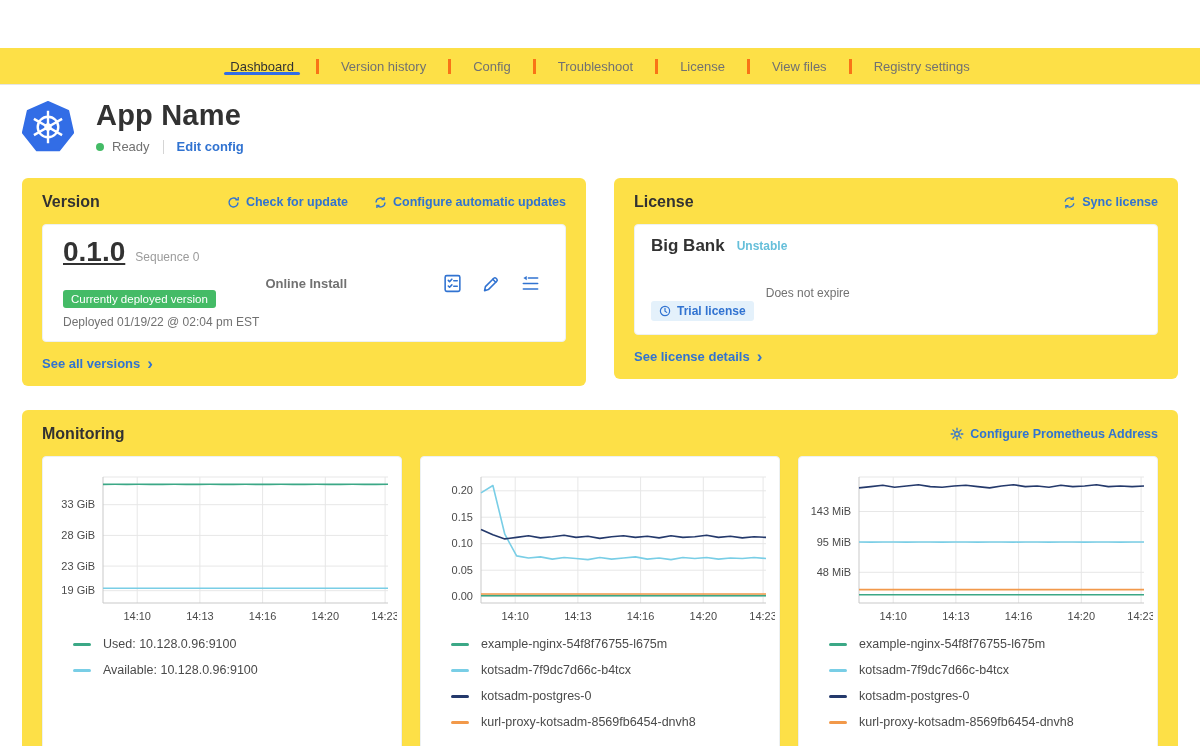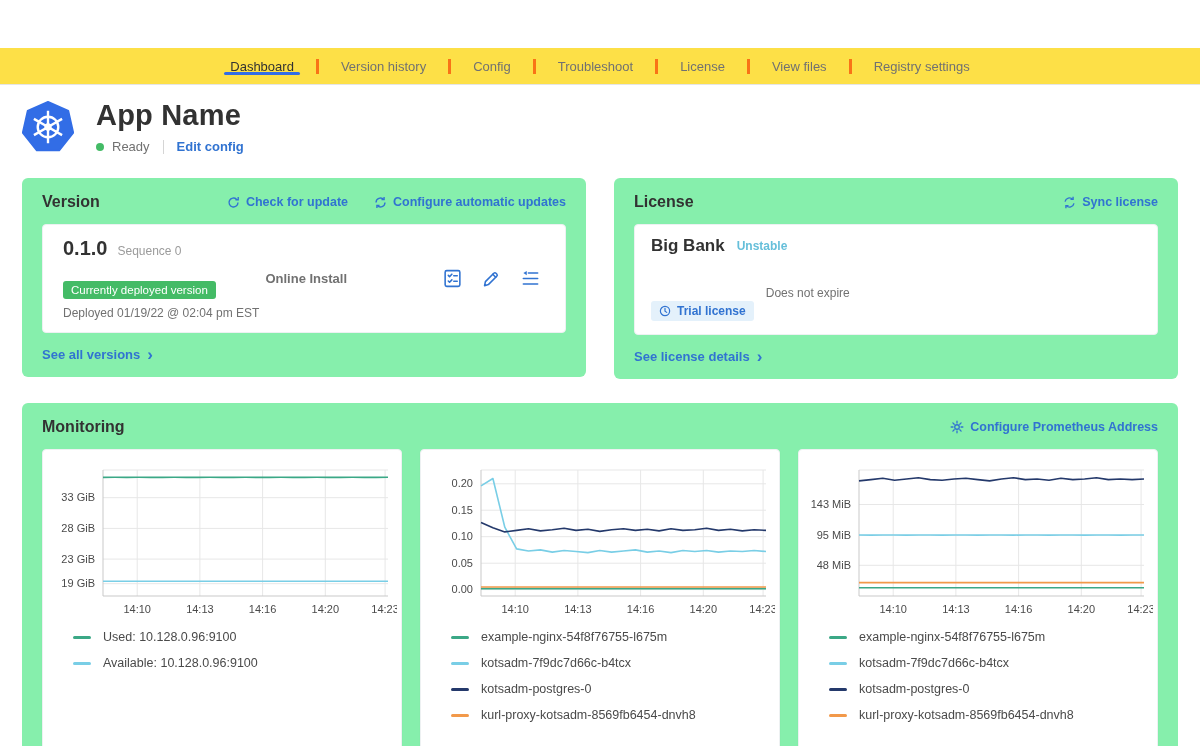--- a/index.html
+++ b/index.html
@@ -21,29 +21,29 @@
   .app-title { font-size:29px; font-weight:700; letter-spacing:.2px; line-height:1.15; }
   .status-row { display:flex; align-items:center; gap:8px; margin-top:7px; }
   .dot { width:8px; height:8px; border-radius:50%; background:#44bb66; flex:none; }
   .status-text { font-size:13px; color:#717171; }
   .vdiv { width:1px; height:14px; background:#d5d5d5; margin:0 5px; }
   .link { color:#3173d1; cursor:pointer; text-decoration:none; font-weight:700; font-size:13px; display:inline-flex; align-items:center; gap:6px; }
   .link.sm { font-size:12.5px; }
   .ic { display:inline-flex; align-items:center; }
   
   .cards-row { display:flex; gap:28px; margin:24px 22px 0; align-items:flex-start; }
-  .card { background:#86efac; border-radius:6px; padding:14px 20px 14px; flex:1; }
+  .card { background:#fde047; border-radius:6px; padding:14px 20px 14px; flex:1; }
   .card-head { display:flex; justify-content:space-between; align-items:center; min-height:20px; }
   .card-head h2 { font-size:16px; font-weight:700; }
   .head-links { display:flex; gap:26px; }
   .inner-card { background:#fff; border:1px solid #edf1f2; border-radius:4px; margin-top:12px; }
   .version-inner { display:flex; align-items:center; padding:12px 20px; }
   .v-left { width:42%; }
   .v-num-row { display:flex; align-items:baseline; gap:10px; line-height:1.1; }
-  .v-num { font-size:20px; font-weight:700; }
+  .v-num { font-size:28px; font-weight:700;text-decoration:underline; }
   .v-seq { font-size:12px; color:#9b9b9b; }
   .badge-green { display:inline-block; margin-top:22px; background:#44bb66; color:#fff; font-size:11.5px; padding:3px 8px; border-radius:3px; }
   .v-deployed { margin-top:7px; font-size:12px; color:#717171; }
   .v-mid { flex:1; font-size:13px; font-weight:700; color:#717171; }
   .v-icons { display:flex; gap:18px; align-items:center; padding-right:4px; }
   .action-ic { cursor:pointer; display:inline-flex; }
   .see-link { margin-top:13px; }
   .chev { font-size:17px; font-weight:700; line-height:1; margin-left:1px; }
   
   .license-inner { padding:11px 16px 13px; }

